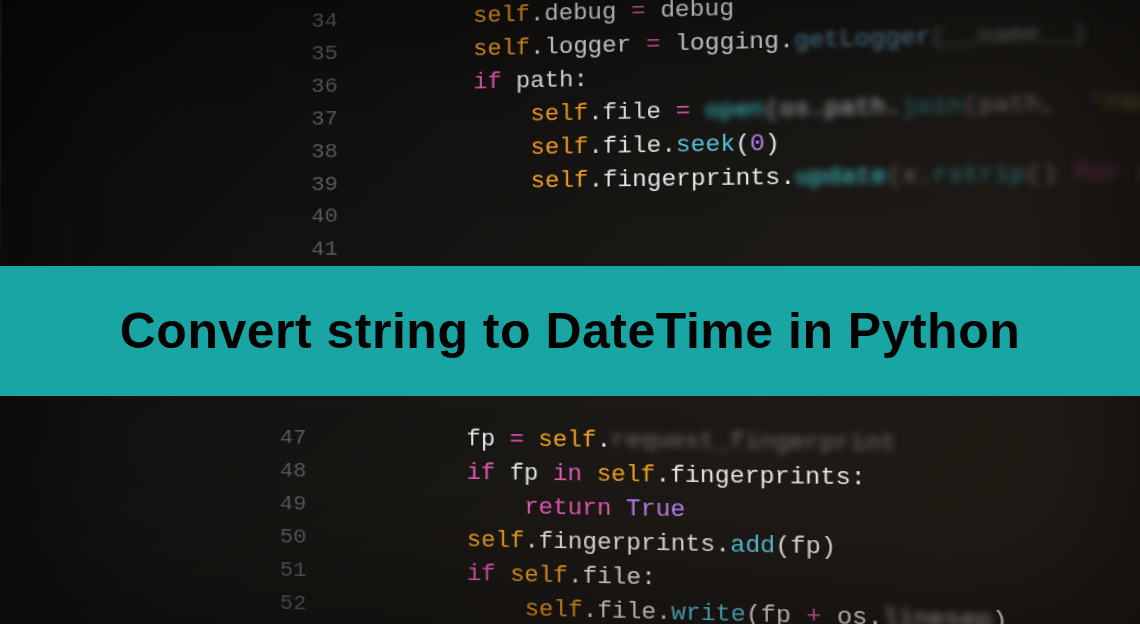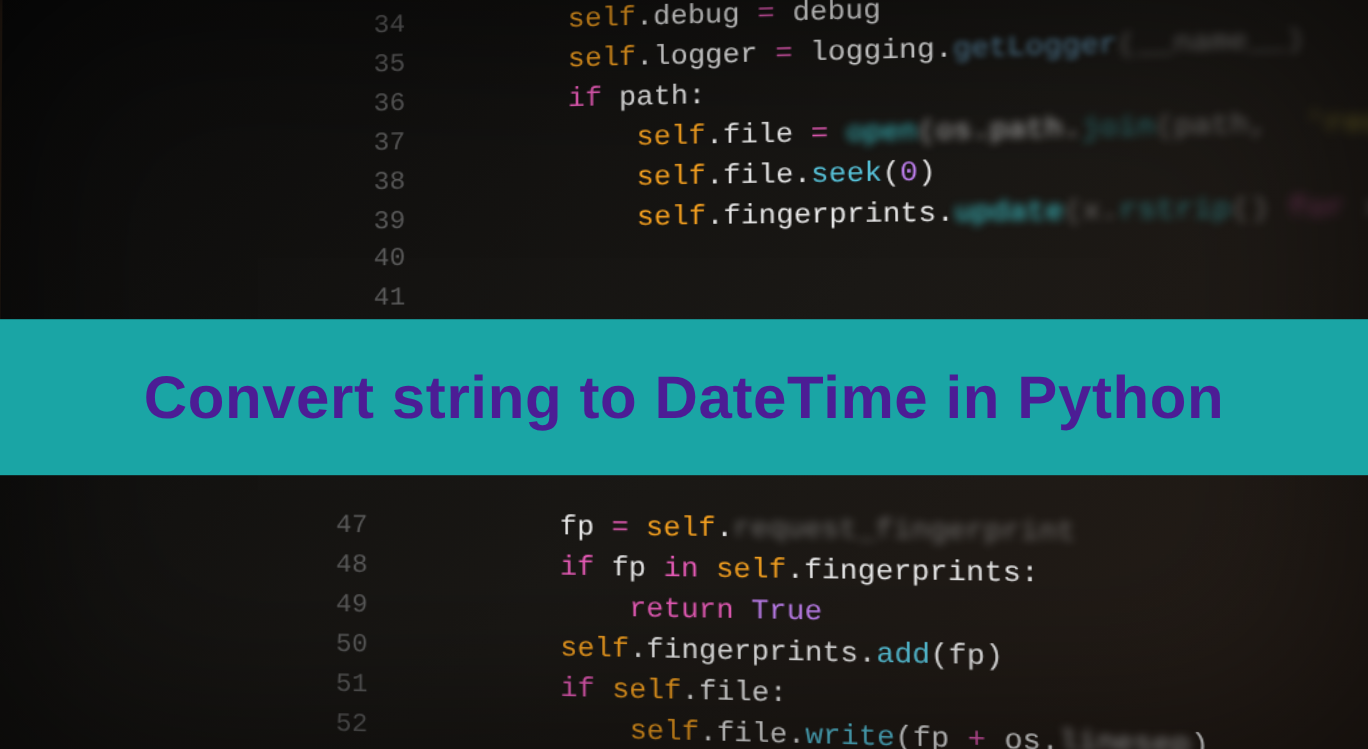--- a/index.html
+++ b/index.html
@@ -70,21 +70,21 @@
     left: 0;
     width: 1140px;
     height: 130px;
     background: #1aa5a5;
     display: flex;
     align-items: center;
     justify-content: center;
     z-index: 10;
   }
   .title-text {
-    color: #4c1d95;
+    color: #000000;
     font-family: 'Segoe UI', 'Helvetica Neue', Arial, sans-serif;
     font-weight: 700;
     font-size: 50px;
     letter-spacing: 0.5px;
   }
   .vignette {
     position: absolute;
     inset: 0;
     pointer-events: none;
     box-shadow: inset 0 0 180px rgba(0,0,0,0.6);

